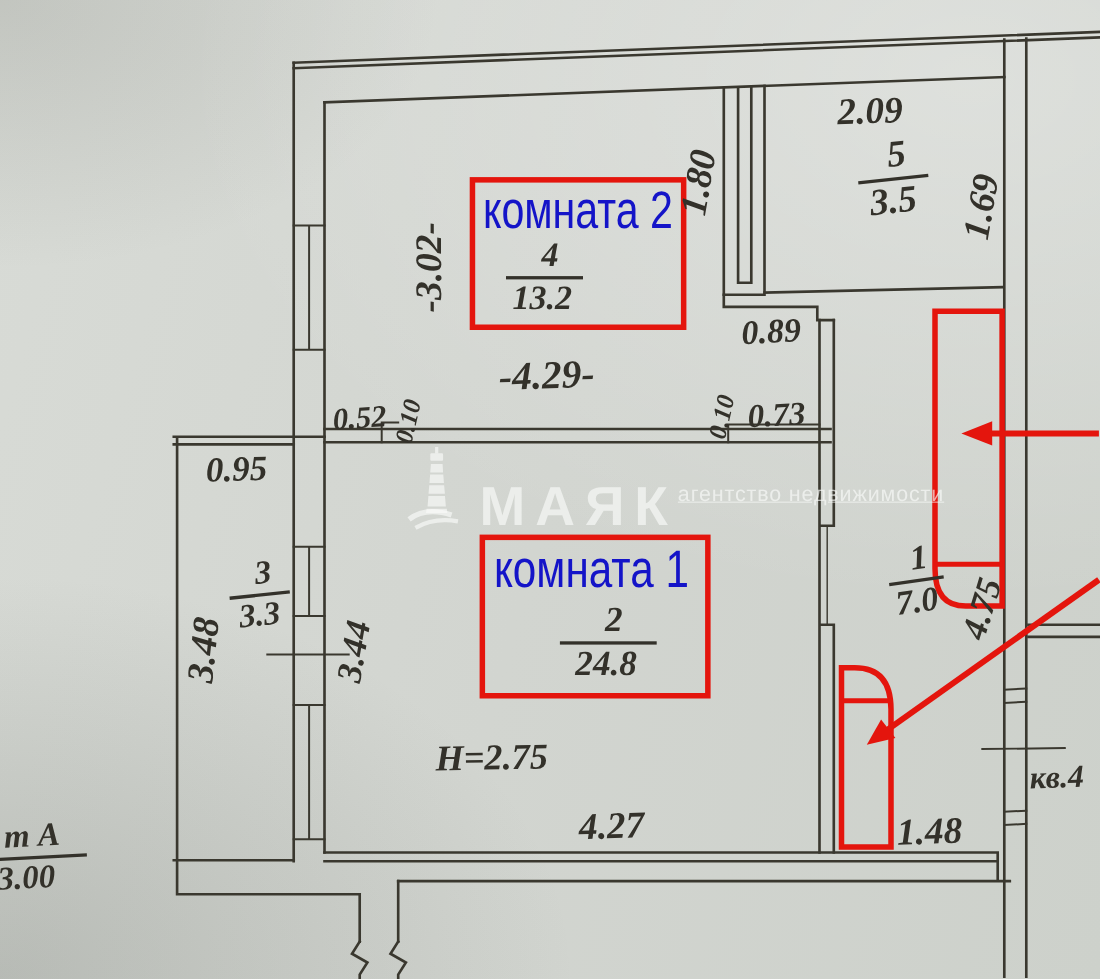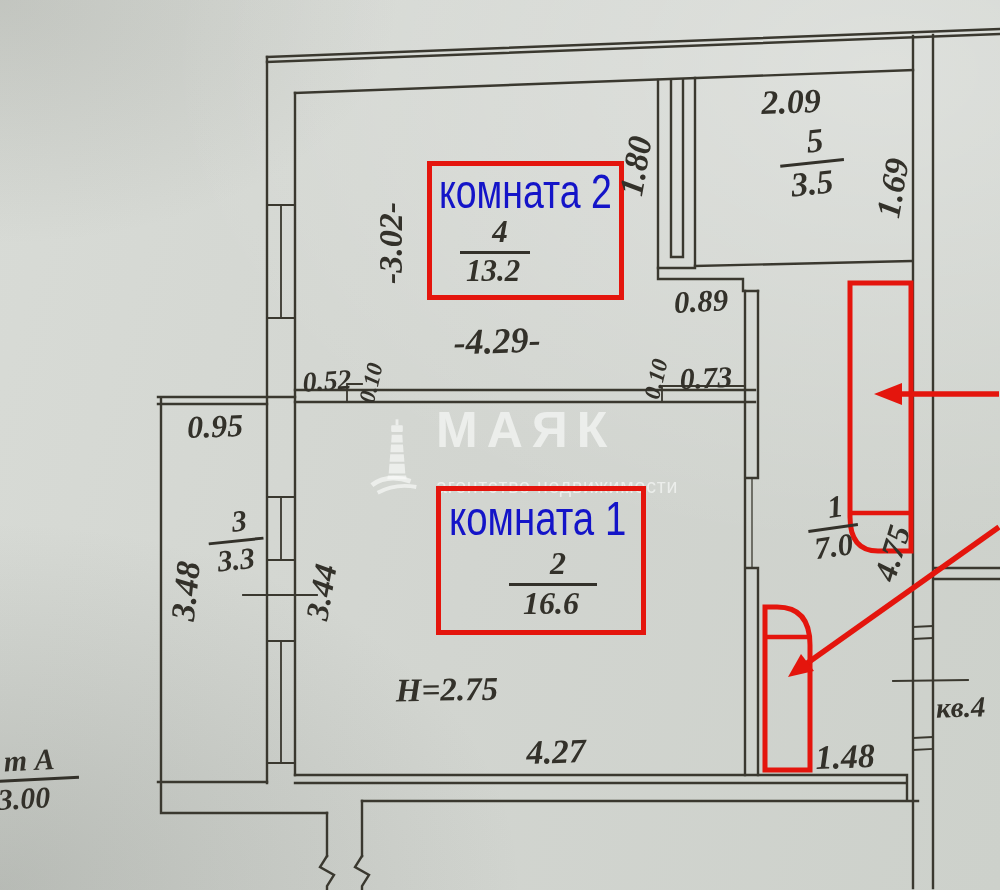--- a/index.html
+++ b/index.html
@@ -24,23 +24,23 @@
   }
   .frac .bar{border-top:3px solid #33312a;margin-top:2px;margin-bottom:1px;height:0;}
   .frac .num{transform:translateX(5px);}
   .frac .den{transform:translateX(-2px);}
   .roombox{position:absolute;border:5px solid #e4150d;}
   .roomtitle{
     position:absolute;font-family:"Liberation Sans",sans-serif;color:#1414c8;
     white-space:nowrap;line-height:1.1;transform-origin:0 50%;
   }
   .wm{position:absolute;display:flex;align-items:flex-end;gap:10px;color:rgba(249,251,249,0.66);}
-  .wm-col{display:flex;flex-direction:column;align-items:flex-start;justify-content:flex-end;}
+  .wm-col{display:flex;align-items:flex-start;justify-content:flex-end;}
   .wm-name{font-family:"Liberation Sans",sans-serif;font-weight:700;font-size:50px;letter-spacing:9px;line-height:1;}
-  .wm-sub{font-family:"Liberation Sans",sans-serif;font-size:19.5px;letter-spacing:0.8px;margin-top:20px;}
+  .wm-sub{font-family:"Liberation Sans",sans-serif;font-size:19.5px;letter-spacing:0.8px;margin-top:3px;text-decoration:underline;}
 </style>
 </head>
 <body>
 
 <div class="paper">
 
   <svg class="plan" width="1000" height="890" viewBox="0 0 1000 890">
     <g stroke="#3a382f" stroke-width="2.4" fill="none" stroke-linecap="square">
 
       <path d="M267,57 L999,29"></path>
@@ -126,21 +126,21 @@
       <span class="bar" style="width:70px;"></span>
       <span class="den">13.2</span>
     </div>
   </div>
 
   <div class="roombox" style="left:436px;top:486px;width:200px;height:139px;">
     <div class="roomtitle" style="top:2px;left:8px;font-size:48px;transform:scale(0.80,1);">комната 1</div>
     <div class="frac" style="left:68px;top:56px;font-size:32px;">
       <span class="num">2</span>
       <span class="bar" style="width:88px;"></span>
-      <span class="den">16.6</span>
+      <span class="den">24.8</span>
     </div>
   </div>
 
   <div class="frac" style="left:812px;top:162px;font-size:34px;transform:translate(-50%,-50%) rotate(-6deg);">
     <span class="num">5</span>
     <span class="bar" style="width:64px;"></span>
     <span class="den">3.5</span>
   </div>
 
   <div class="frac" style="left:236px;top:540px;font-size:30px;transform:translate(-50%,-50%) rotate(-6deg);">

